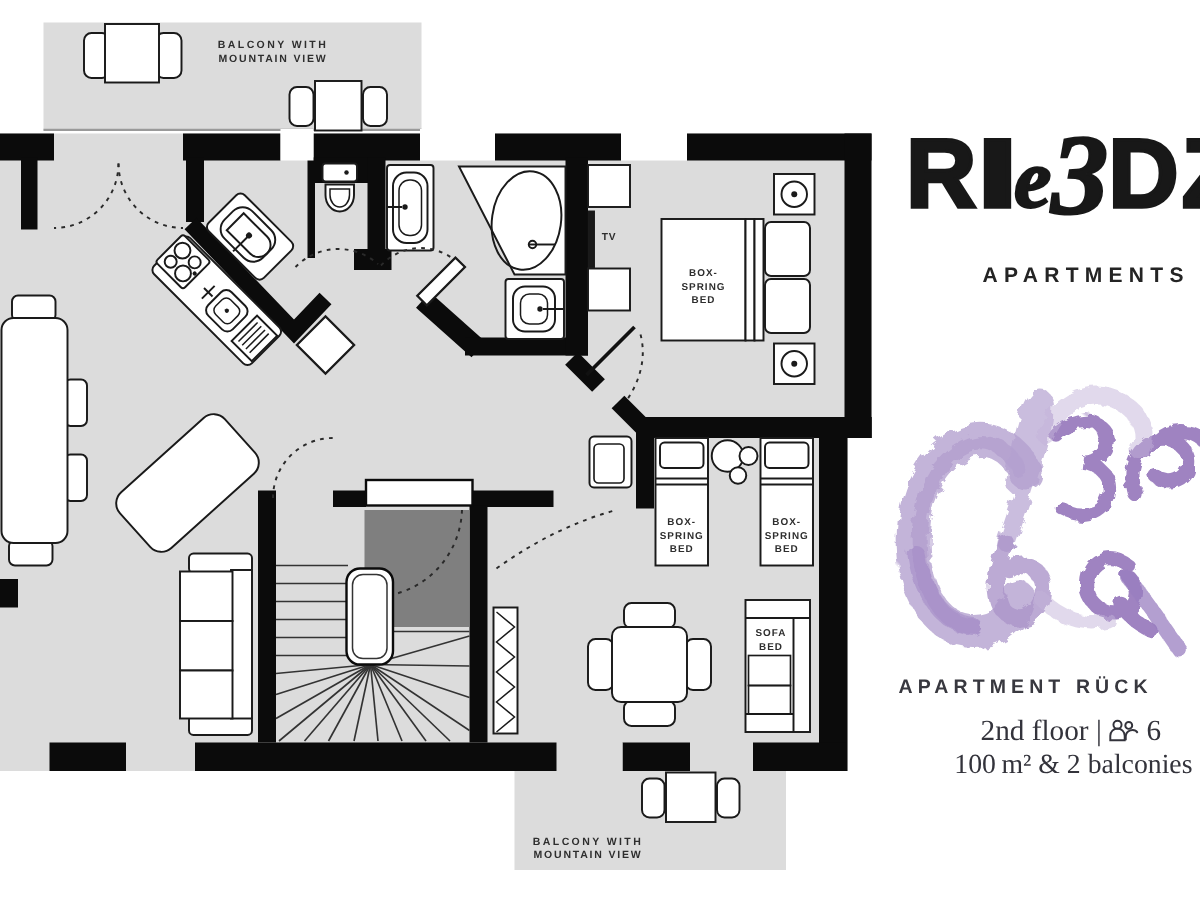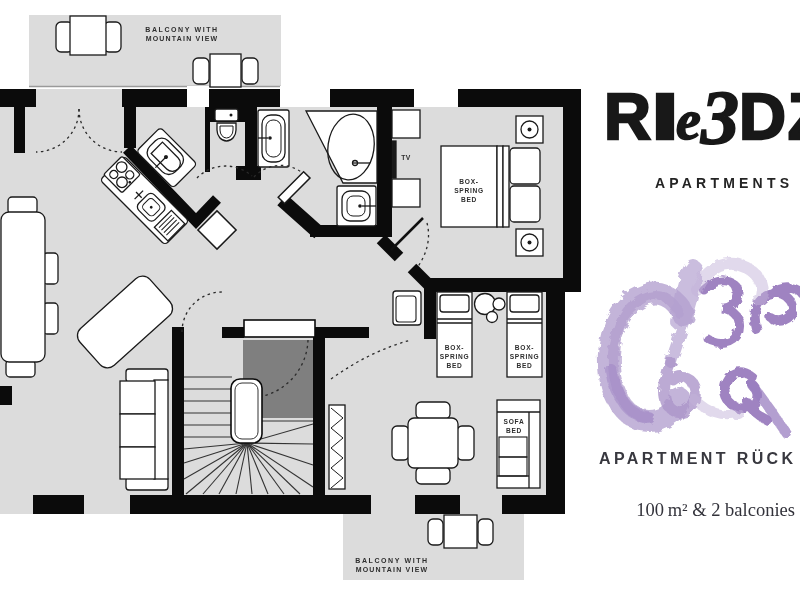--- a/index.html
+++ b/index.html
@@ -408,18 +408,27 @@
       <path d="M176,80 C170,60 178,46 192,44 C204,42 212,50 211,60 C210,70 198,74 190,68 M192,44 C200,36 214,36 222,44" stroke="#8e6db6" stroke-width="9.5" opacity="0.85"></path>
 
       <path d="M116,40 C126,16 148,8 166,18 C180,25 184,40 178,50" stroke="#c3b4da" stroke-width="12" opacity="0.5"></path>
 
       <path d="M114,150 C126,162 142,168 158,164" stroke="#c3b4da" stroke-width="10" opacity="0.5"></path>
 
       <path d="M172,386 C181,398 194,416 206,434" transform="translate(0,-250)" stroke="#9a7fc0" stroke-width="10" opacity="0.75"></path>
     </g>
   </svg>
 
-  <div style="position:absolute;left:18px;top:450px;font-size:16px;font-weight:bold;letter-spacing:3.4px;color:#38383f;white-space:nowrap;">APARTMENT RÜCK</div>
-
+  <div style="position:absolute;left:18px;top:450px;font-size:13px;font-weight:bold;letter-spacing:3.4px;color:#38383f;white-space:nowrap;">APARTMENT RÜCK</div>
+
+  <div style="position:absolute;right:26px;top:477px;font-family:'Liberation Serif',serif;font-size:19.5px;color:#33333b;white-space:nowrap;">2nd floor&nbsp;|
+      <svg width="20" height="16" viewBox="0 0 20 16" style="display:inline-block;vertical-align:-2px;">
+          <g fill="none" stroke="#33333b" stroke-width="1.3">
+            <circle cx="6" cy="4.2" r="2.7"></circle>
+            <circle cx="13.5" cy="4.6" r="2.3"></circle>
+            <path d="M1.2,14.5 v-3 a4.8,4.8 0 0 1 9.6,0 v3 z"></path>
+            <path d="M11.5,14.5 v-2.5 a4.4,4.4 0 0 1 8,-2.4"></path>
+          </g>
+        </svg>&nbsp;6</div>
 
   <div style="position:absolute;right:5px;top:500px;font-family:'Liberation Serif',serif;font-size:18.5px;color:#33333b;white-space:nowrap;text-align:right;">100 m² &amp; 2 balconies</div>
 </div>
 </div>
 
 </body></html>

